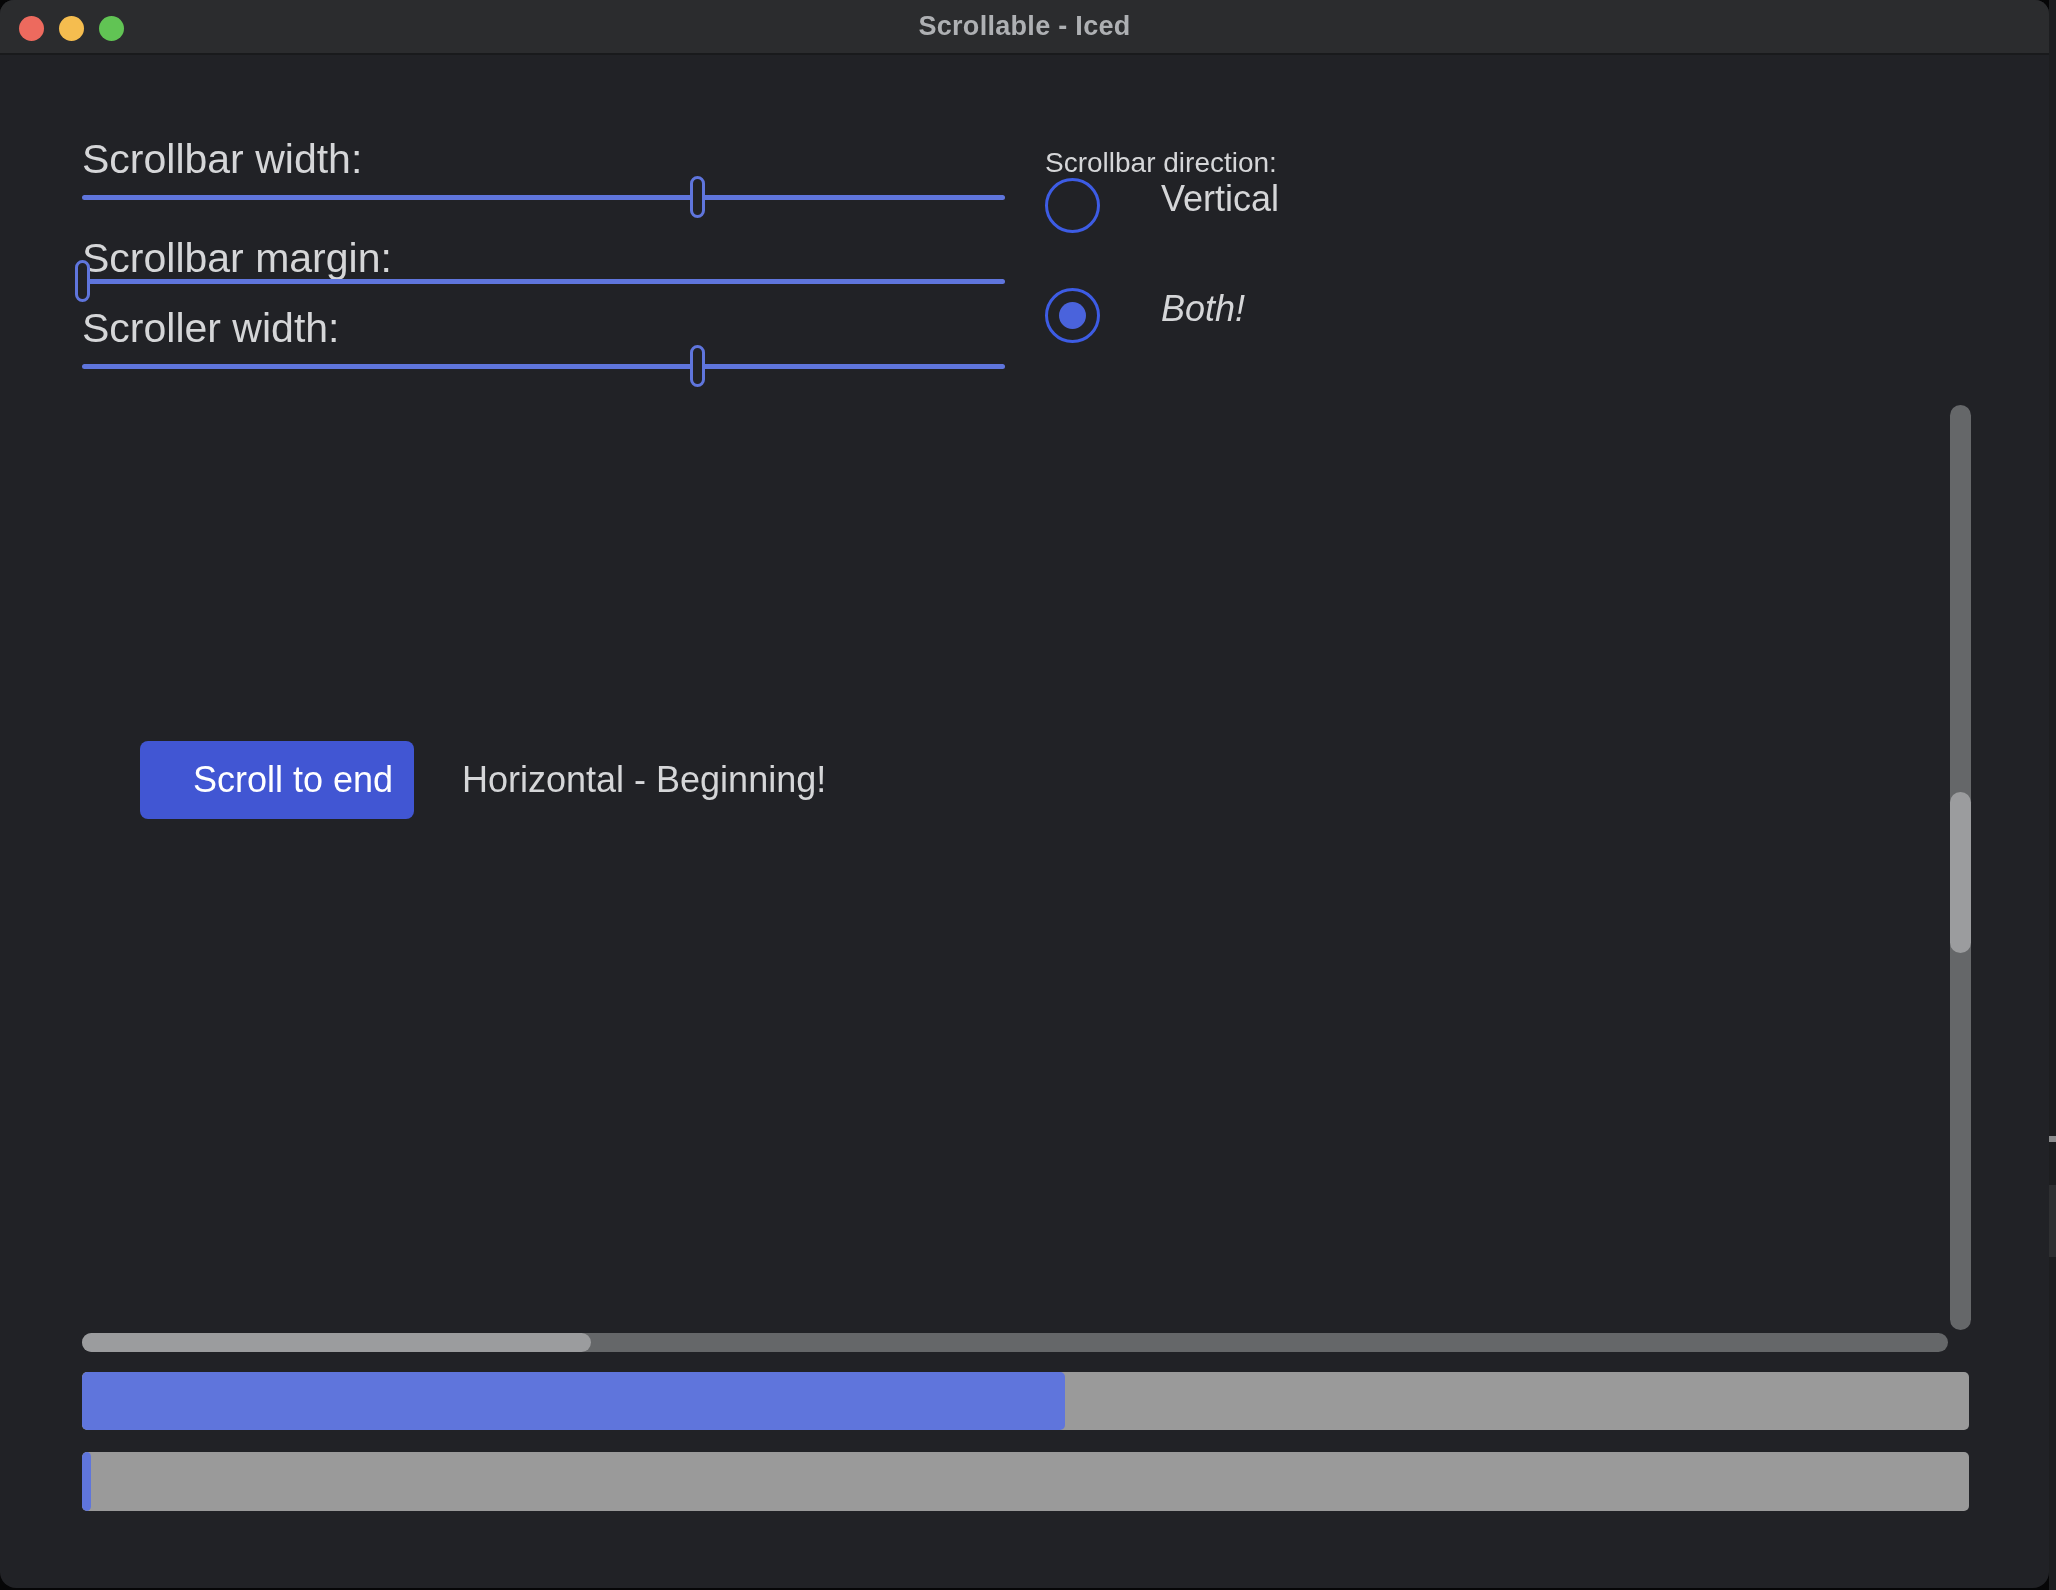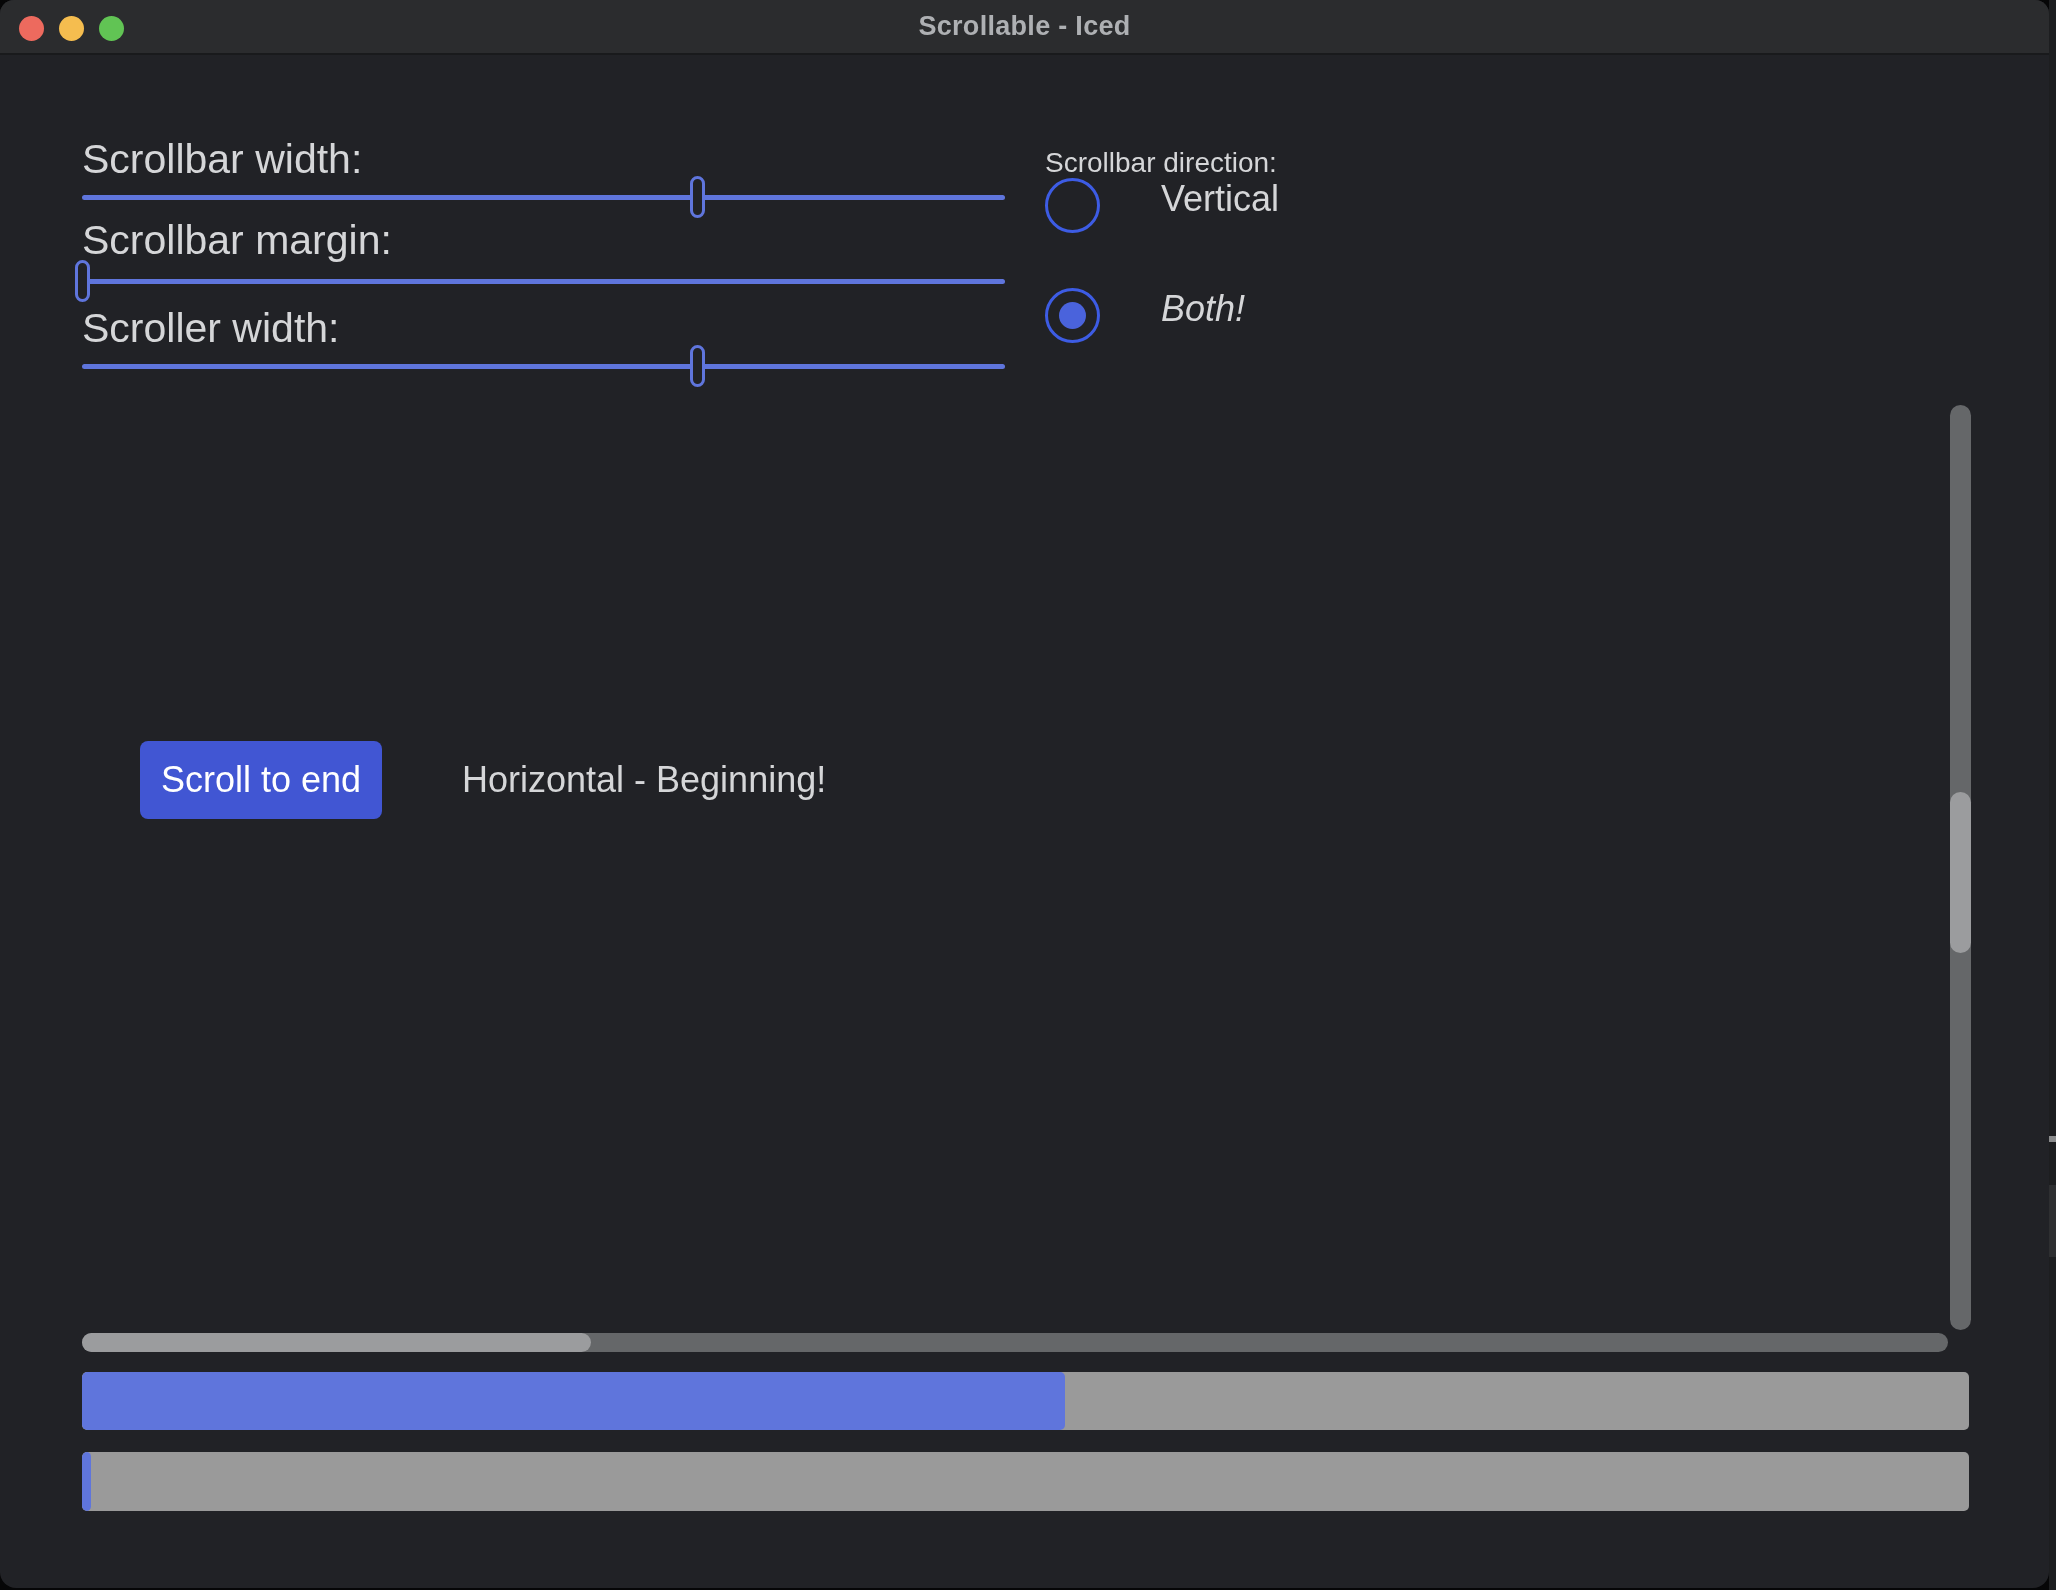--- a/index.html
+++ b/index.html
@@ -26,21 +26,21 @@
   .traffic{position:absolute;left:19px;top:16px;display:flex;gap:15px;}
   .light{width:25px;height:25px;border-radius:50%;}
   .light.red{background:var(--traffic-red,#ed6a5e);}
   .light.yellow{background:var(--traffic-yellow,#f5bd4f);}
   .light.green{background:var(--traffic-green,#61c454);}
 
   
   .ctl-label{
     position:absolute;left:82px;font-size:41px;color:var(--text,#d5d6d8);line-height:44px;
   }
-  .lbl-1{top:137px;} .lbl-2{top:218px;} .lbl-3{top:306px;}
+  .lbl-1{top:137px;} .lbl-2{top:236px;} .lbl-3{top:306px;}
 
   
   .slider{
     position:absolute;left:82px;width:923px;height:42px;
   }
   .slider-1{top:176px;} .slider-2{top:260px;} .slider-3{top:345px;}
   .slider .rail{
     position:absolute;left:0;right:0;top:18.5px;height:5px;border-radius:2.5px;
     background:var(--accent,#5f75dc);
   }
@@ -66,21 +66,21 @@
   }
   .radio-dot{width:27px;height:27px;border-radius:50%;background:var(--radio-fill,#4a63dc);display:none;}
   .radio-row.selected .radio-dot{display:block;}
   .radio-label{margin-left:33px;font-size:36px;color:var(--text,#d5d6d8);white-space:nowrap;}
 
   
   .btn{
     position:absolute;left:140px;top:741px;width:242px;height:78px;
     background:var(--accent-button,#4156d3);border-radius:8px;
     display:flex;align-items:center;justify-content:center;
-    font-size:36px;color:#ffffff;
+    font-size:36px;color:#ffffff;padding-left:32px;
   }
   .status{
     position:absolute;left:462px;top:741px;height:78px;display:flex;align-items:center;
     font-size:36px;color:var(--text,#d5d6d8);white-space:nowrap;
   }
 
   
   .v-track{
     position:absolute;left:1950px;top:405px;width:21px;height:925px;
     background:var(--track-gray,#656769);border-radius:10.5px;

